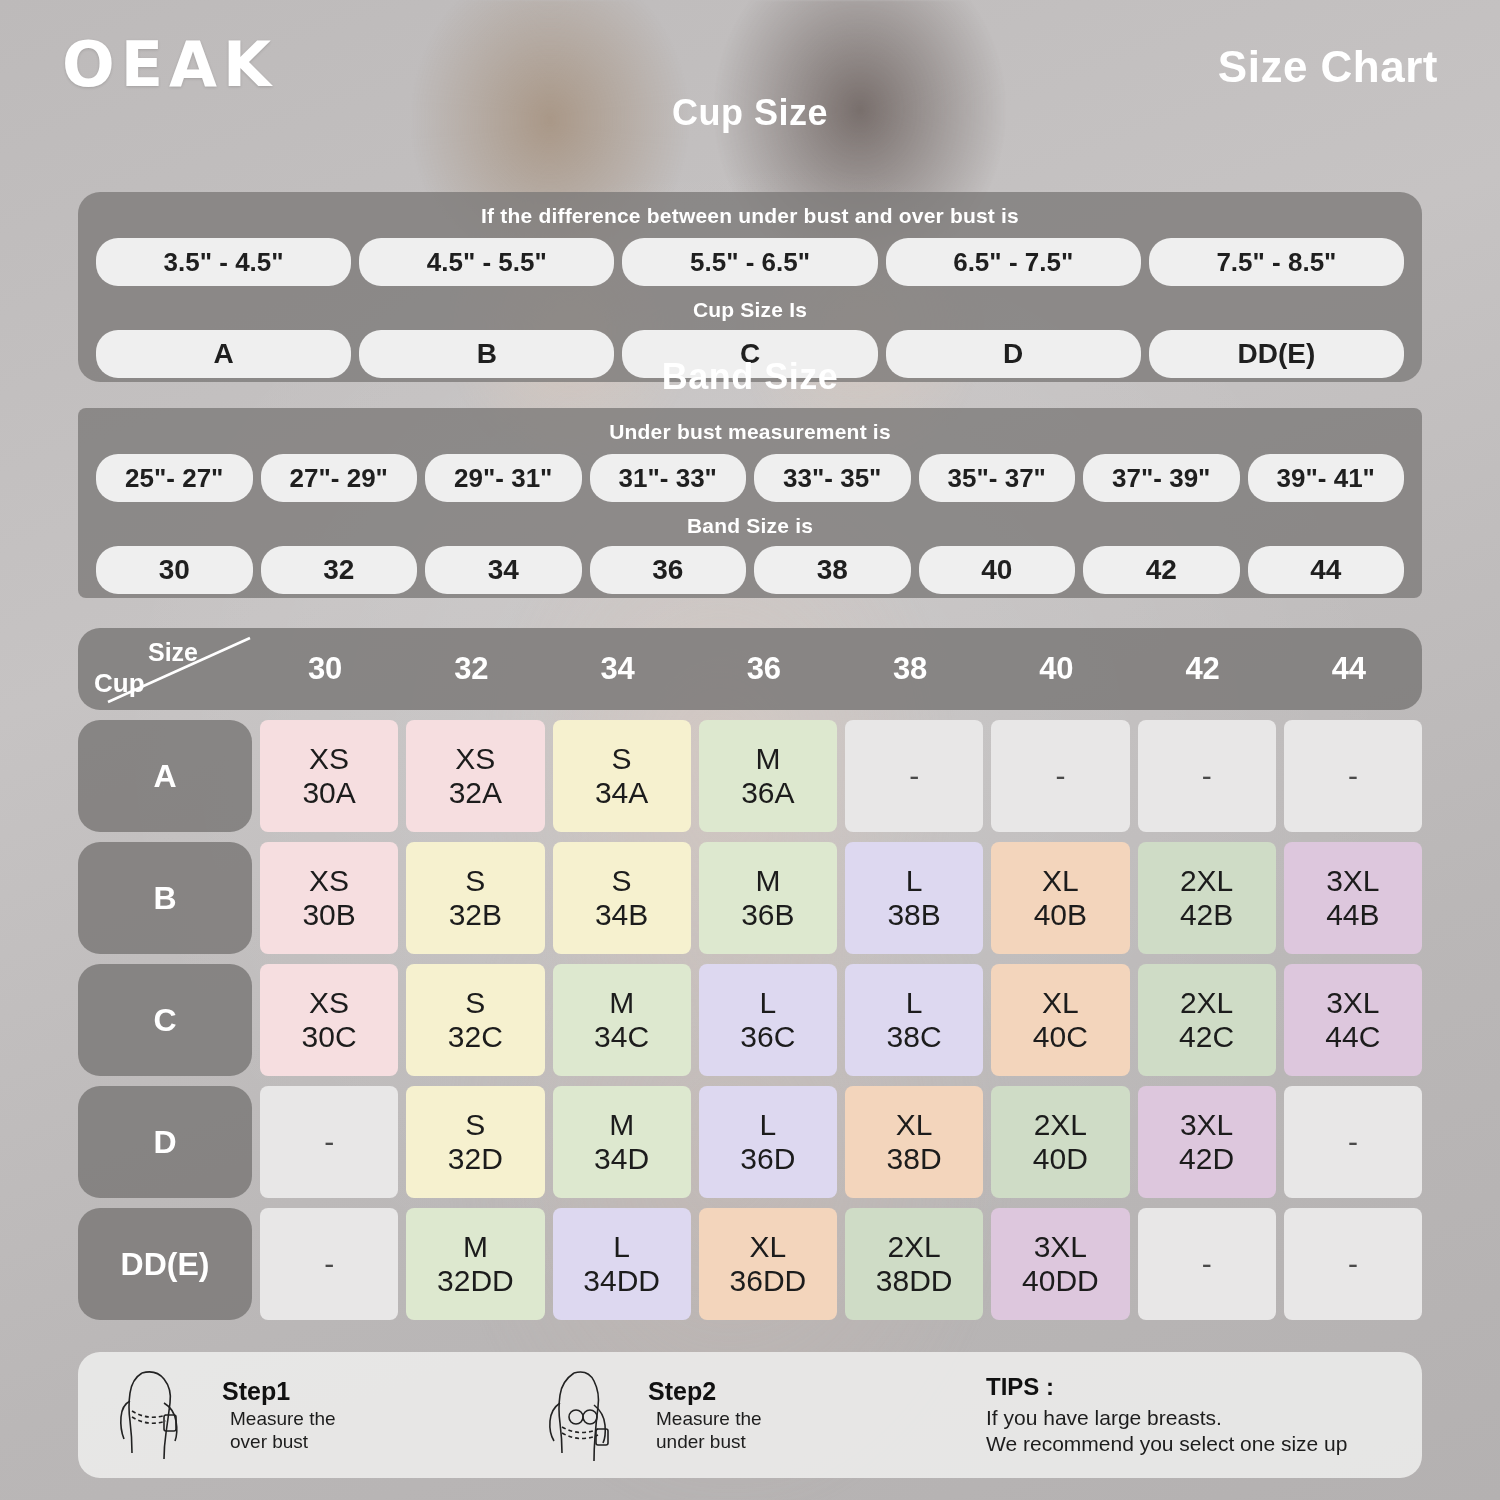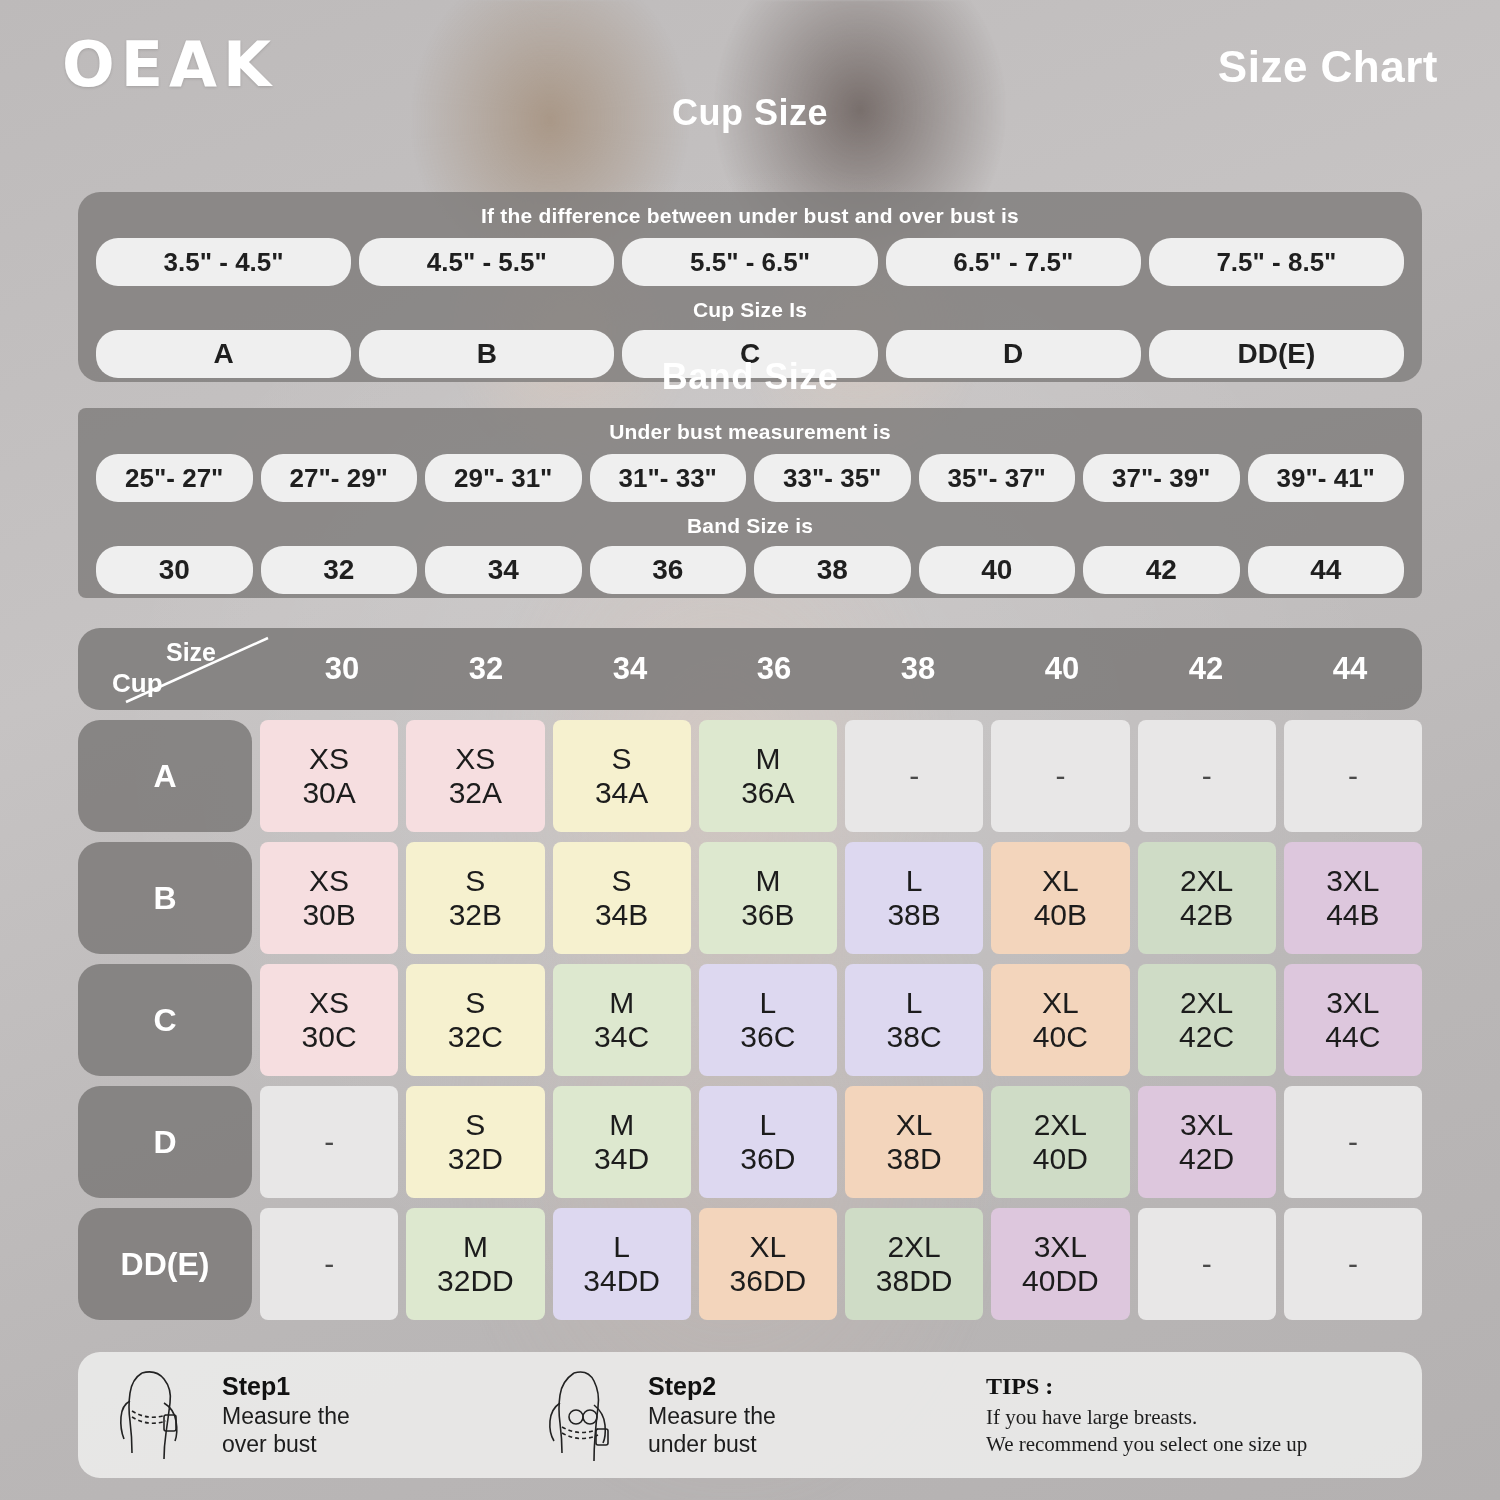--- a/index.html
+++ b/index.html
@@ -116,21 +116,20 @@
     left: 78px;
     top: 628px;
     width: 1344px;
   }
   .matrix-head {
     display: flex;
     background: rgba(125,122,121,0.86);
     border-radius: 22px;
     height: 82px;
     align-items: center;
-    padding-left: 18px;
   }
   .corner {
     width: 174px;
     position: relative;
     height: 82px;
     flex: none;
   }
   .corner .size-word {
     position: absolute;
     left: 70px;
@@ -220,27 +219,27 @@
     gap: 14px;
     padding-left: 34px;
   }
   .step-txt .t {
     font-size: 25px;
     font-weight: 700;
     color: #111;
     margin-bottom: 2px;
   }
   .step-txt .d {
-    font-size: 23px;
+    font-size: 19px;
     color: #1d1d1d;
     line-height: 1.18;
+    margin-left: 8px;
   }
   .tips {
     padding-left: 46px;
-    font-family: Liberation Serif, serif;
   }
   .tips .t {
     font-size: 24px;
     font-weight: 700;
     color: #111;
     margin-bottom: 4px;
   }
   .tips .d {
     font-size: 21px;
     color: #1d1d1d;

